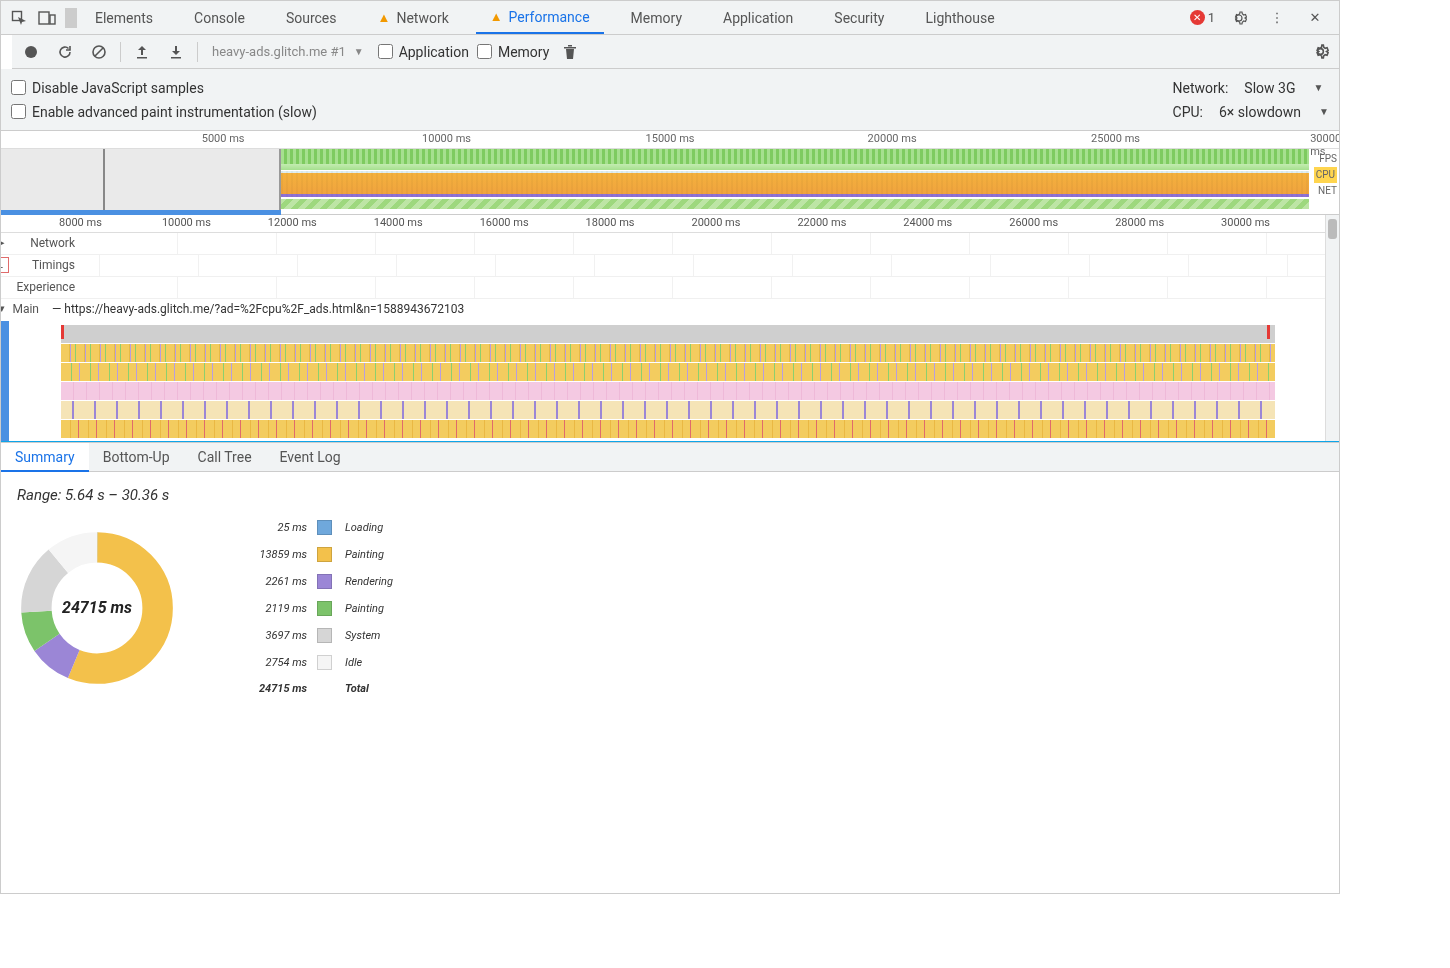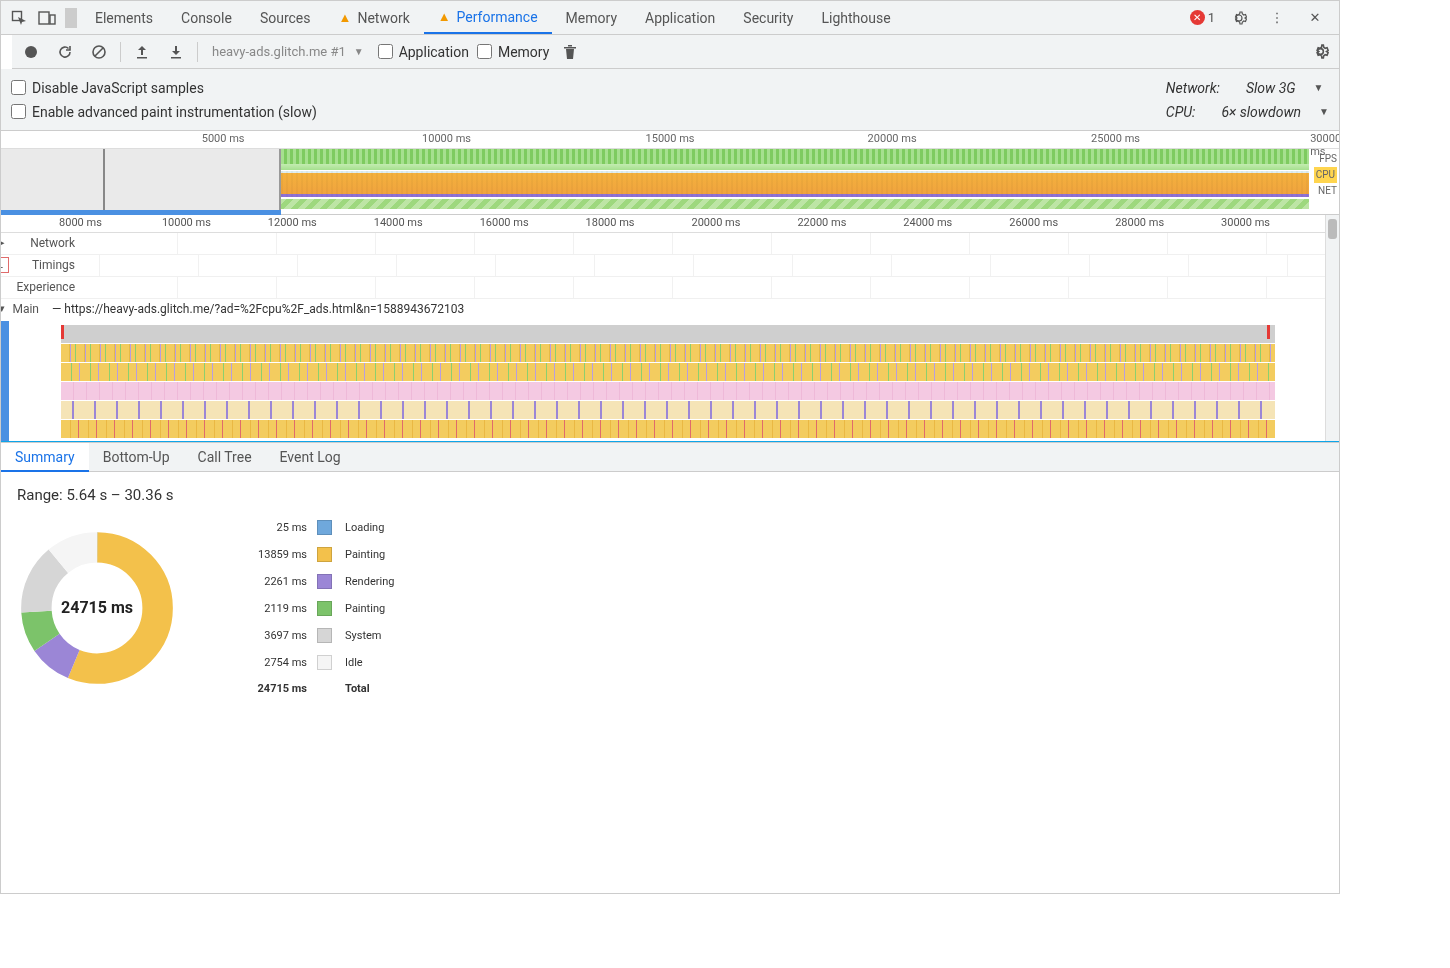--- a/index.html
+++ b/index.html
@@ -22,21 +22,21 @@
   border-bottom: 1px solid #ccc;
   background: #f1f3f4;
   padding: 0 4px;
 }
 .topbar .icon-btn {
   width: 28px; height: 28px;
   display: flex; align-items: center; justify-content: center;
   color: #555;
   cursor: pointer;
 }
-.tabs { display: flex; flex: 1; height: 100%; }
+.tabs { display: flex; flex: 1; height: 100%; gap: 13px; }
 .tab {
   padding: 0 14px;
   display: flex; align-items: center;
   color: #555;
   cursor: pointer;
   height: 100%;
   gap: 6px;
   font-size: 14px;
 }
 .tab.active {
@@ -77,21 +77,21 @@
   display:flex; align-items:center;
   height: 62px;
   border-bottom:1px solid #ccc;
   background:#f1f3f4;
   padding: 0 10px;
   gap: 40px;
   font-size:14px;
 }
 .opt-col { display:flex;flex-direction:column;gap:8px; }
 .opt-right { margin-left:auto; display:flex;flex-direction:column;gap:8px; }
-.throttle-row { display:flex;align-items:flex-start;gap:26px;font-style:italic; }
+.throttle-row { display:flex;align-items:flex-start;gap:16px; }
 .throttle-row .label { color:#333; }
 .throttle-row .value { color:#333; display:flex;align-items:center;gap:18px; }
 .throttle-row .tri { color:#555; font-size:10px; }
 
 
 .overview {
   height: 84px;
   border-bottom:1px solid #ccc;
   position:relative;
   background:#fff;
@@ -148,21 +148,21 @@
 .fr5{top:80px;background:repeating-linear-gradient(90deg,#f5e4b6 0 11px,#9b86d6 11px 13px,#f5e4b6 13px 22px);}
 .fr6{top:99px;background:repeating-linear-gradient(90deg,#f3cc5f 0 9px,#eab843 9px 10px,#f3cc5f 10px 17px,#e06b6b 17px 18px);}
 .red-tick{position:absolute;top:4px;width:3px;height:14px;background:#e53935;}
 
 
 .bottom-tabs{display:flex;height:30px;border-top:1px solid #ccc;border-bottom:1px solid #ccc;background:#f1f3f4;}
 .btab{padding:0 14px;display:flex;align-items:center;color:#555;cursor:pointer;font-size:14px;}
 .btab.active{color:#1a73e8;border-bottom:2px solid #1a73e8;margin-bottom:-1px;background:#fff;}
 
 
-.summary{padding:14px 16px;display:flex;flex-direction:column;gap:16px;}
+.summary{padding:14px 16px;display:flex;flex-direction:column;gap:16px;font-style:italic;}
 .range{font-size:15px;color:#333;}
 .summary-body{display:flex;gap:40px;align-items:center;}
 .donut-wrap{position:relative;width:160px;height:160px;}
 .donut-label{position:absolute;inset:0;display:flex;align-items:center;justify-content:center;font-weight:700;font-size:16px;color:#222;}
 .legend{display:grid;grid-template-columns:auto 18px auto;column-gap:10px;row-gap:12px;font-size:11px;color:#333;align-items:center;}
 .legend .ms{text-align:right;min-width:90px;}
 .legend .sw{width:15px;height:15px;border:1px solid rgba(0,0,0,0.15);}
 .legend .total-ms{font-weight:700;}
 .legend .total-lbl{font-weight:700;}
 svg.donut{transform:rotate(-90deg);}

